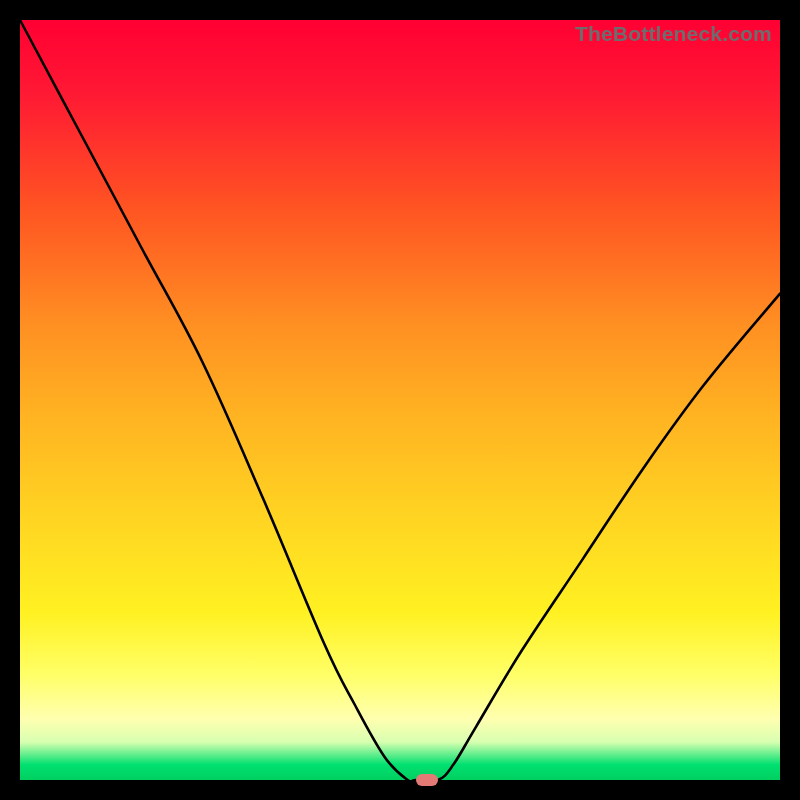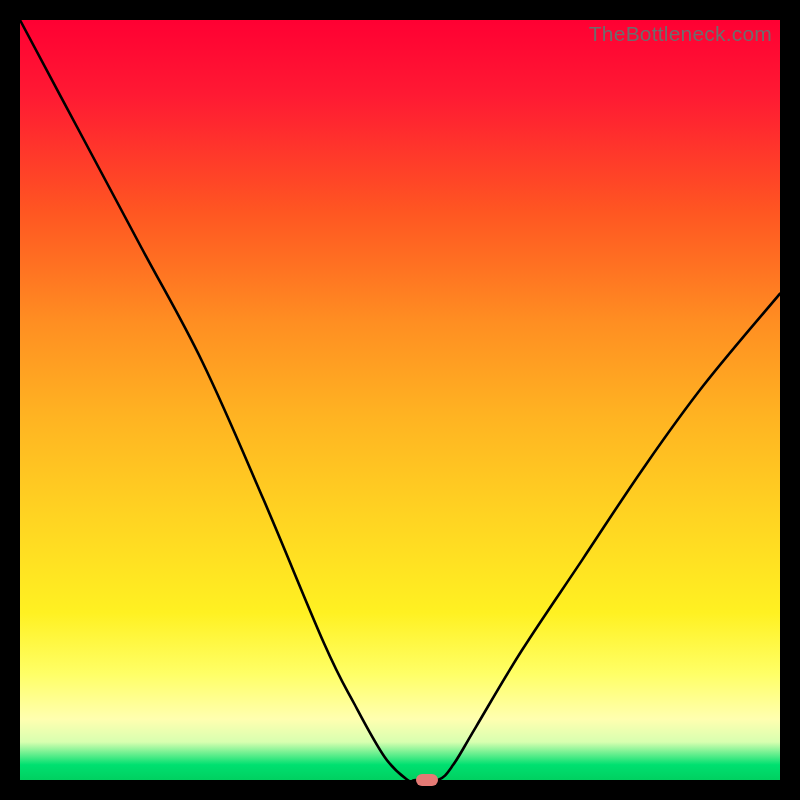--- a/index.html
+++ b/index.html
@@ -29,21 +29,21 @@
       #d8ffb0 95%,
       #00e070 98%,
       #00d060 100%);
   }
   .watermark {
     position: absolute;
     top: 2px;
     right: 8px;
     font-family: Arial, Helvetica, sans-serif;
     font-size: 21px;
-    font-weight: 400;
+    font-weight: 700;
     color: #6d6d6d;
     letter-spacing: 0.2px;
   }
   svg.curve {
     position: absolute;
     left: 0;
     top: 0;
     width: 760px;
     height: 760px;
     overflow: visible;

